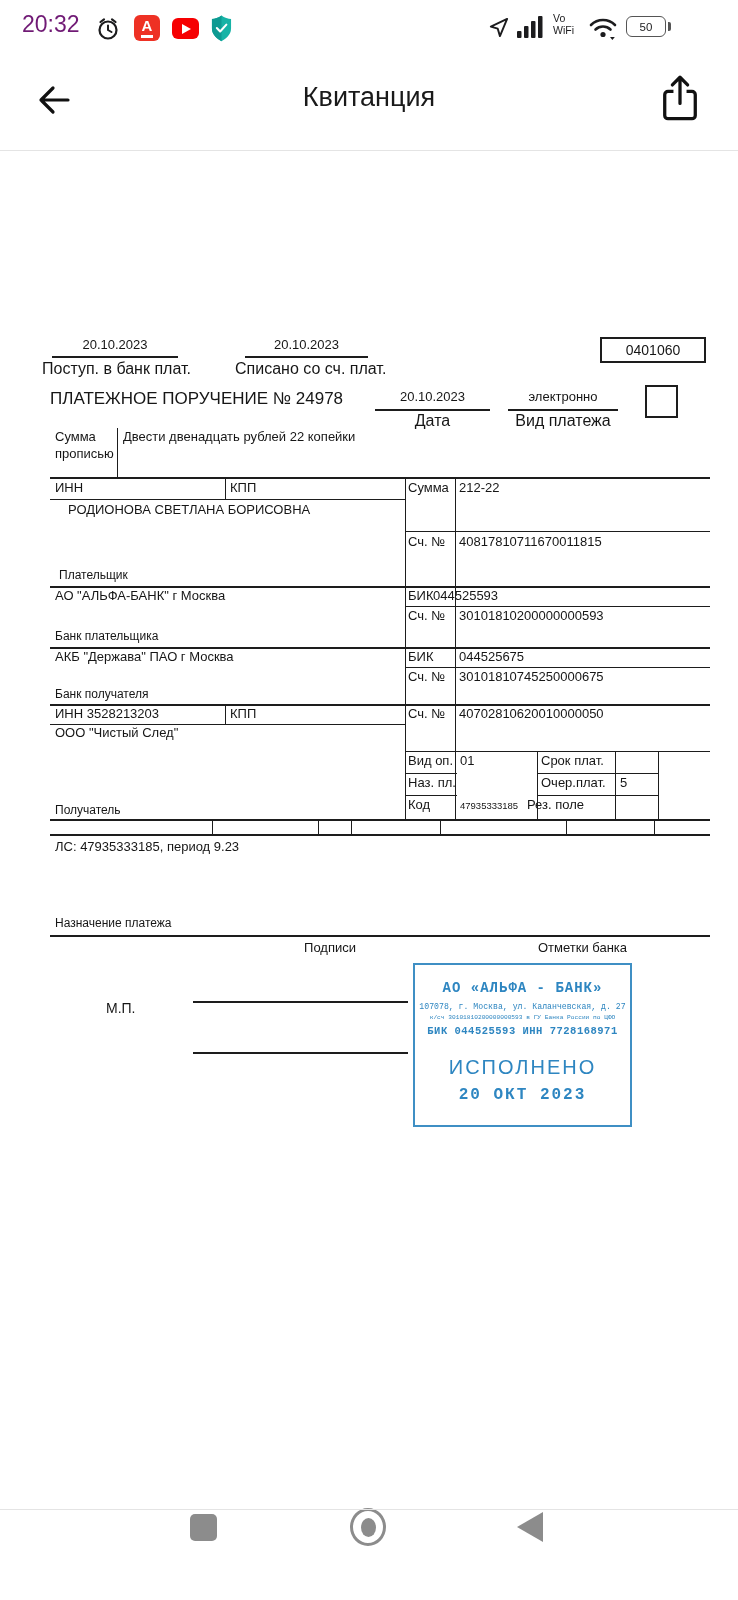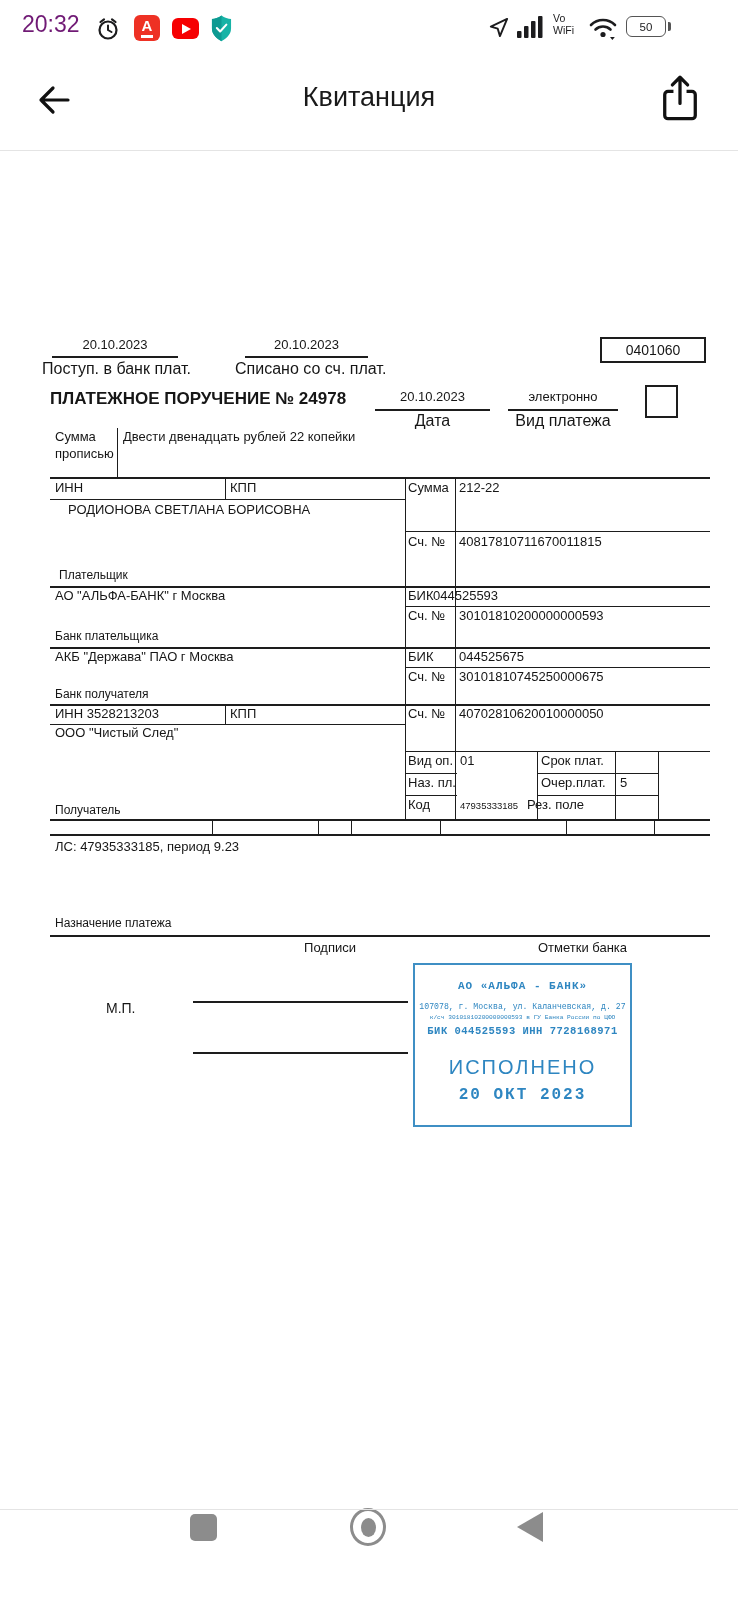--- a/index.html
+++ b/index.html
@@ -3,21 +3,21 @@
 <meta charset="utf-8">
 <style>
   html,body{margin:0;padding:0}
   body{width:738px;height:1600px;position:relative;background:#fff;
        font-family:"Liberation Sans",sans-serif;color:#161616;overflow:hidden}
   .abs{position:absolute}
   .t{position:absolute;white-space:nowrap;font-size:13px;line-height:1.15;color:#161616}
   .ctr{text-align:center}
   .sm{font-size:16px}
   .lbl{font-size:12px}
-  .b{font-weight:bold}
+  .b{font-weight:normal}
   .line{position:absolute;background:#1d1d1d}
   .box{position:absolute;border:2px solid #1d1d1d;box-sizing:border-box}
   
   .time{position:absolute;left:22px;top:11px;font-size:23px;color:#701a75}
   .appic{position:absolute;border-radius:6px;display:flex;align-items:center;justify-content:center}
   .alfa{left:134px;top:15px;width:26px;height:26px;background:#ee3124;flex-direction:column}
   .alfa .a{color:#fff;font-weight:bold;font-size:15px;line-height:14px}
   .alfa .u{width:12px;height:3px;background:#fff;margin-top:2px}
   .yt{left:172px;top:18px;width:27px;height:21px;background:#f60002}
   .yt .play{width:0;height:0;border-left:9px solid #fff;border-top:5.5px solid transparent;border-bottom:5.5px solid transparent;margin-left:2px}
@@ -146,21 +146,21 @@
 <div class="t" style="left:527px;top:798px">Рез. поле</div>
 <div class="t lbl" style="left:55px;top:804px">Получатель</div>
 
 <div class="t" style="left:55px;top:840px">ЛС: 47935333185, период 9.23</div>
 <div class="t lbl" style="left:55px;top:917px">Назначение платежа</div>
 <div class="t ctr" style="left:250px;top:941px;width:160px">Подписи</div>
 <div class="t ctr" style="left:500px;top:941px;width:165px">Отметки банка</div>
 <div class="t" style="left:106px;top:1000px;font-size:14px">М.П.</div>
 
 <div class="stamp"></div>
-<div class="st stmono" style="top:980px;font-size:11px;letter-spacing:1px;font-weight:bold">АО «АЛЬФА - БАНК»</div>
+<div class="st stmono" style="top:980px;font-size:14px;letter-spacing:1px;font-weight:bold">АО «АЛЬФА - БАНК»</div>
 <div class="st stmono" style="top:1002px;font-size:8.2px">107078, г. Москва, ул. Каланчевская, д. 27</div>
 <div class="st stmono" style="top:1014px;font-size:6.2px">к/сч 30101810200000000593 в ГУ Банка России по ЦФО</div>
 <div class="st stmono" style="top:1025px;font-size:10.5px;font-weight:bold;letter-spacing:0.5px">БИК 044525593 ИНН 7728168971</div>
 <div class="st" style="top:1056px;font-size:20px;letter-spacing:2px">ИСПОЛНЕНО</div>
 <div class="st stmono" style="top:1086px;font-size:16px;font-weight:bold;letter-spacing:2px">20 ОКТ 2023</div>
 
 <div class="navsq"></div>
 <div class="navhome">
     <div class="dot"></div>
   </div>

